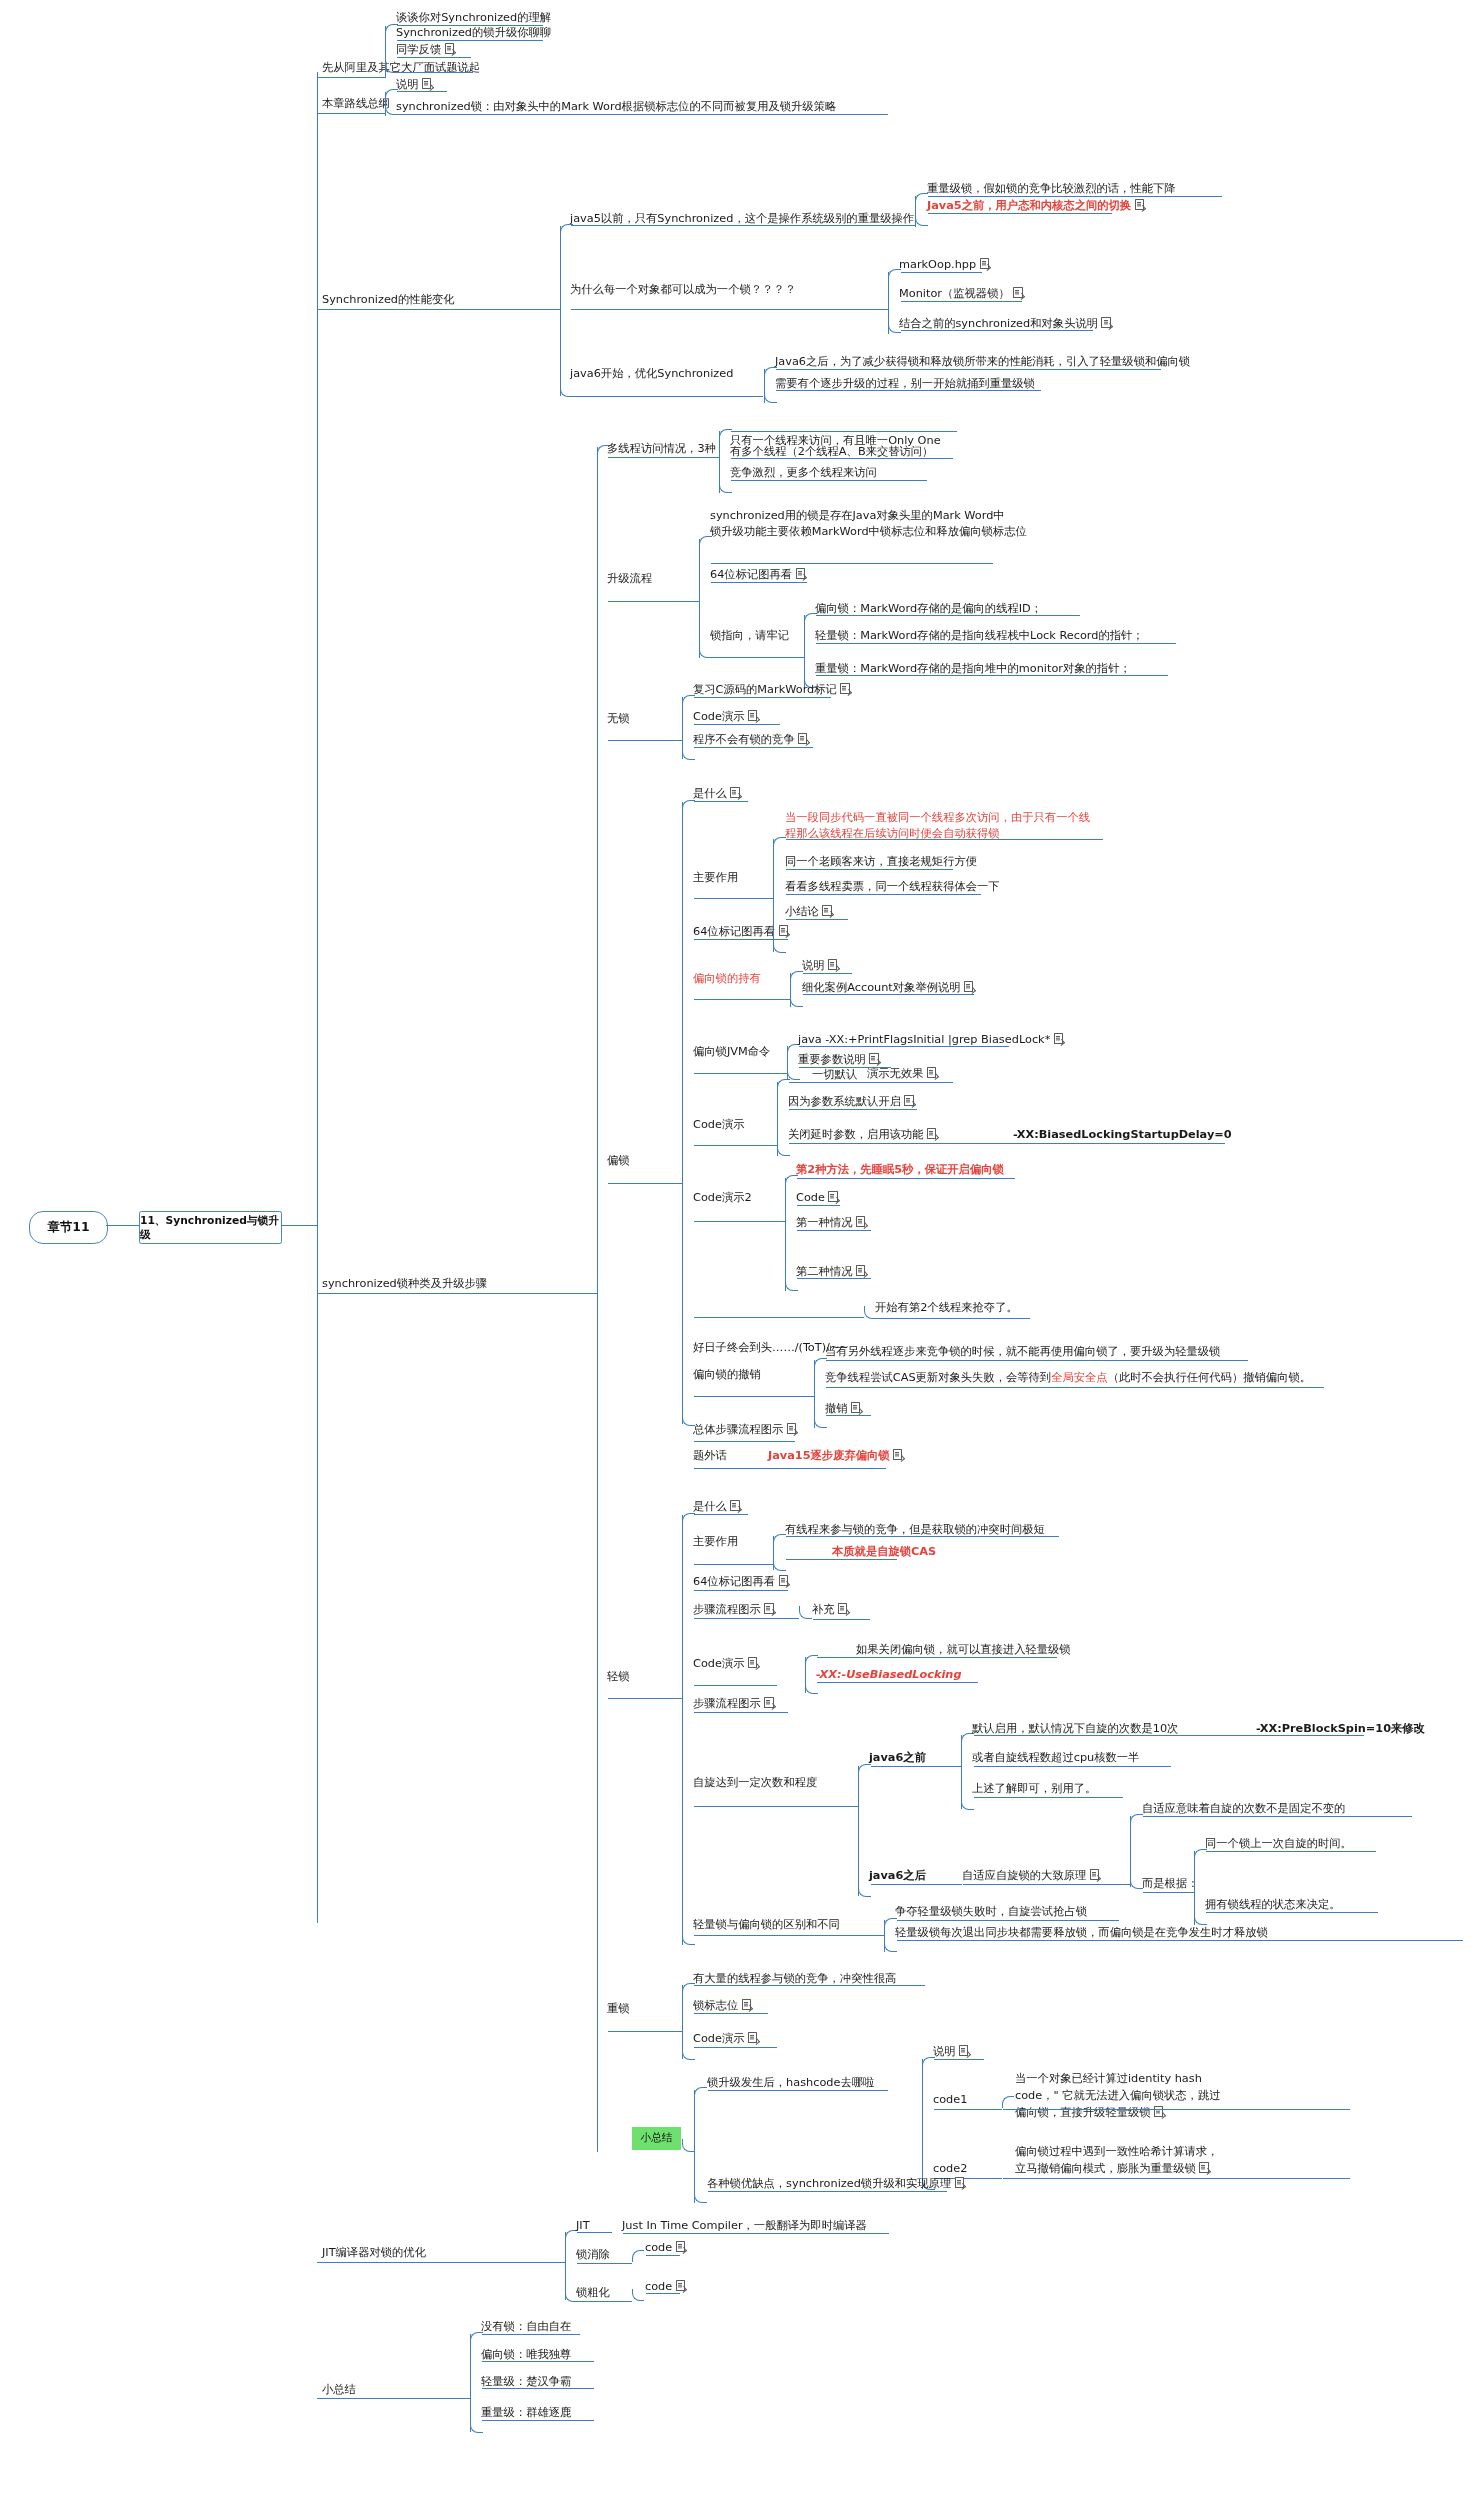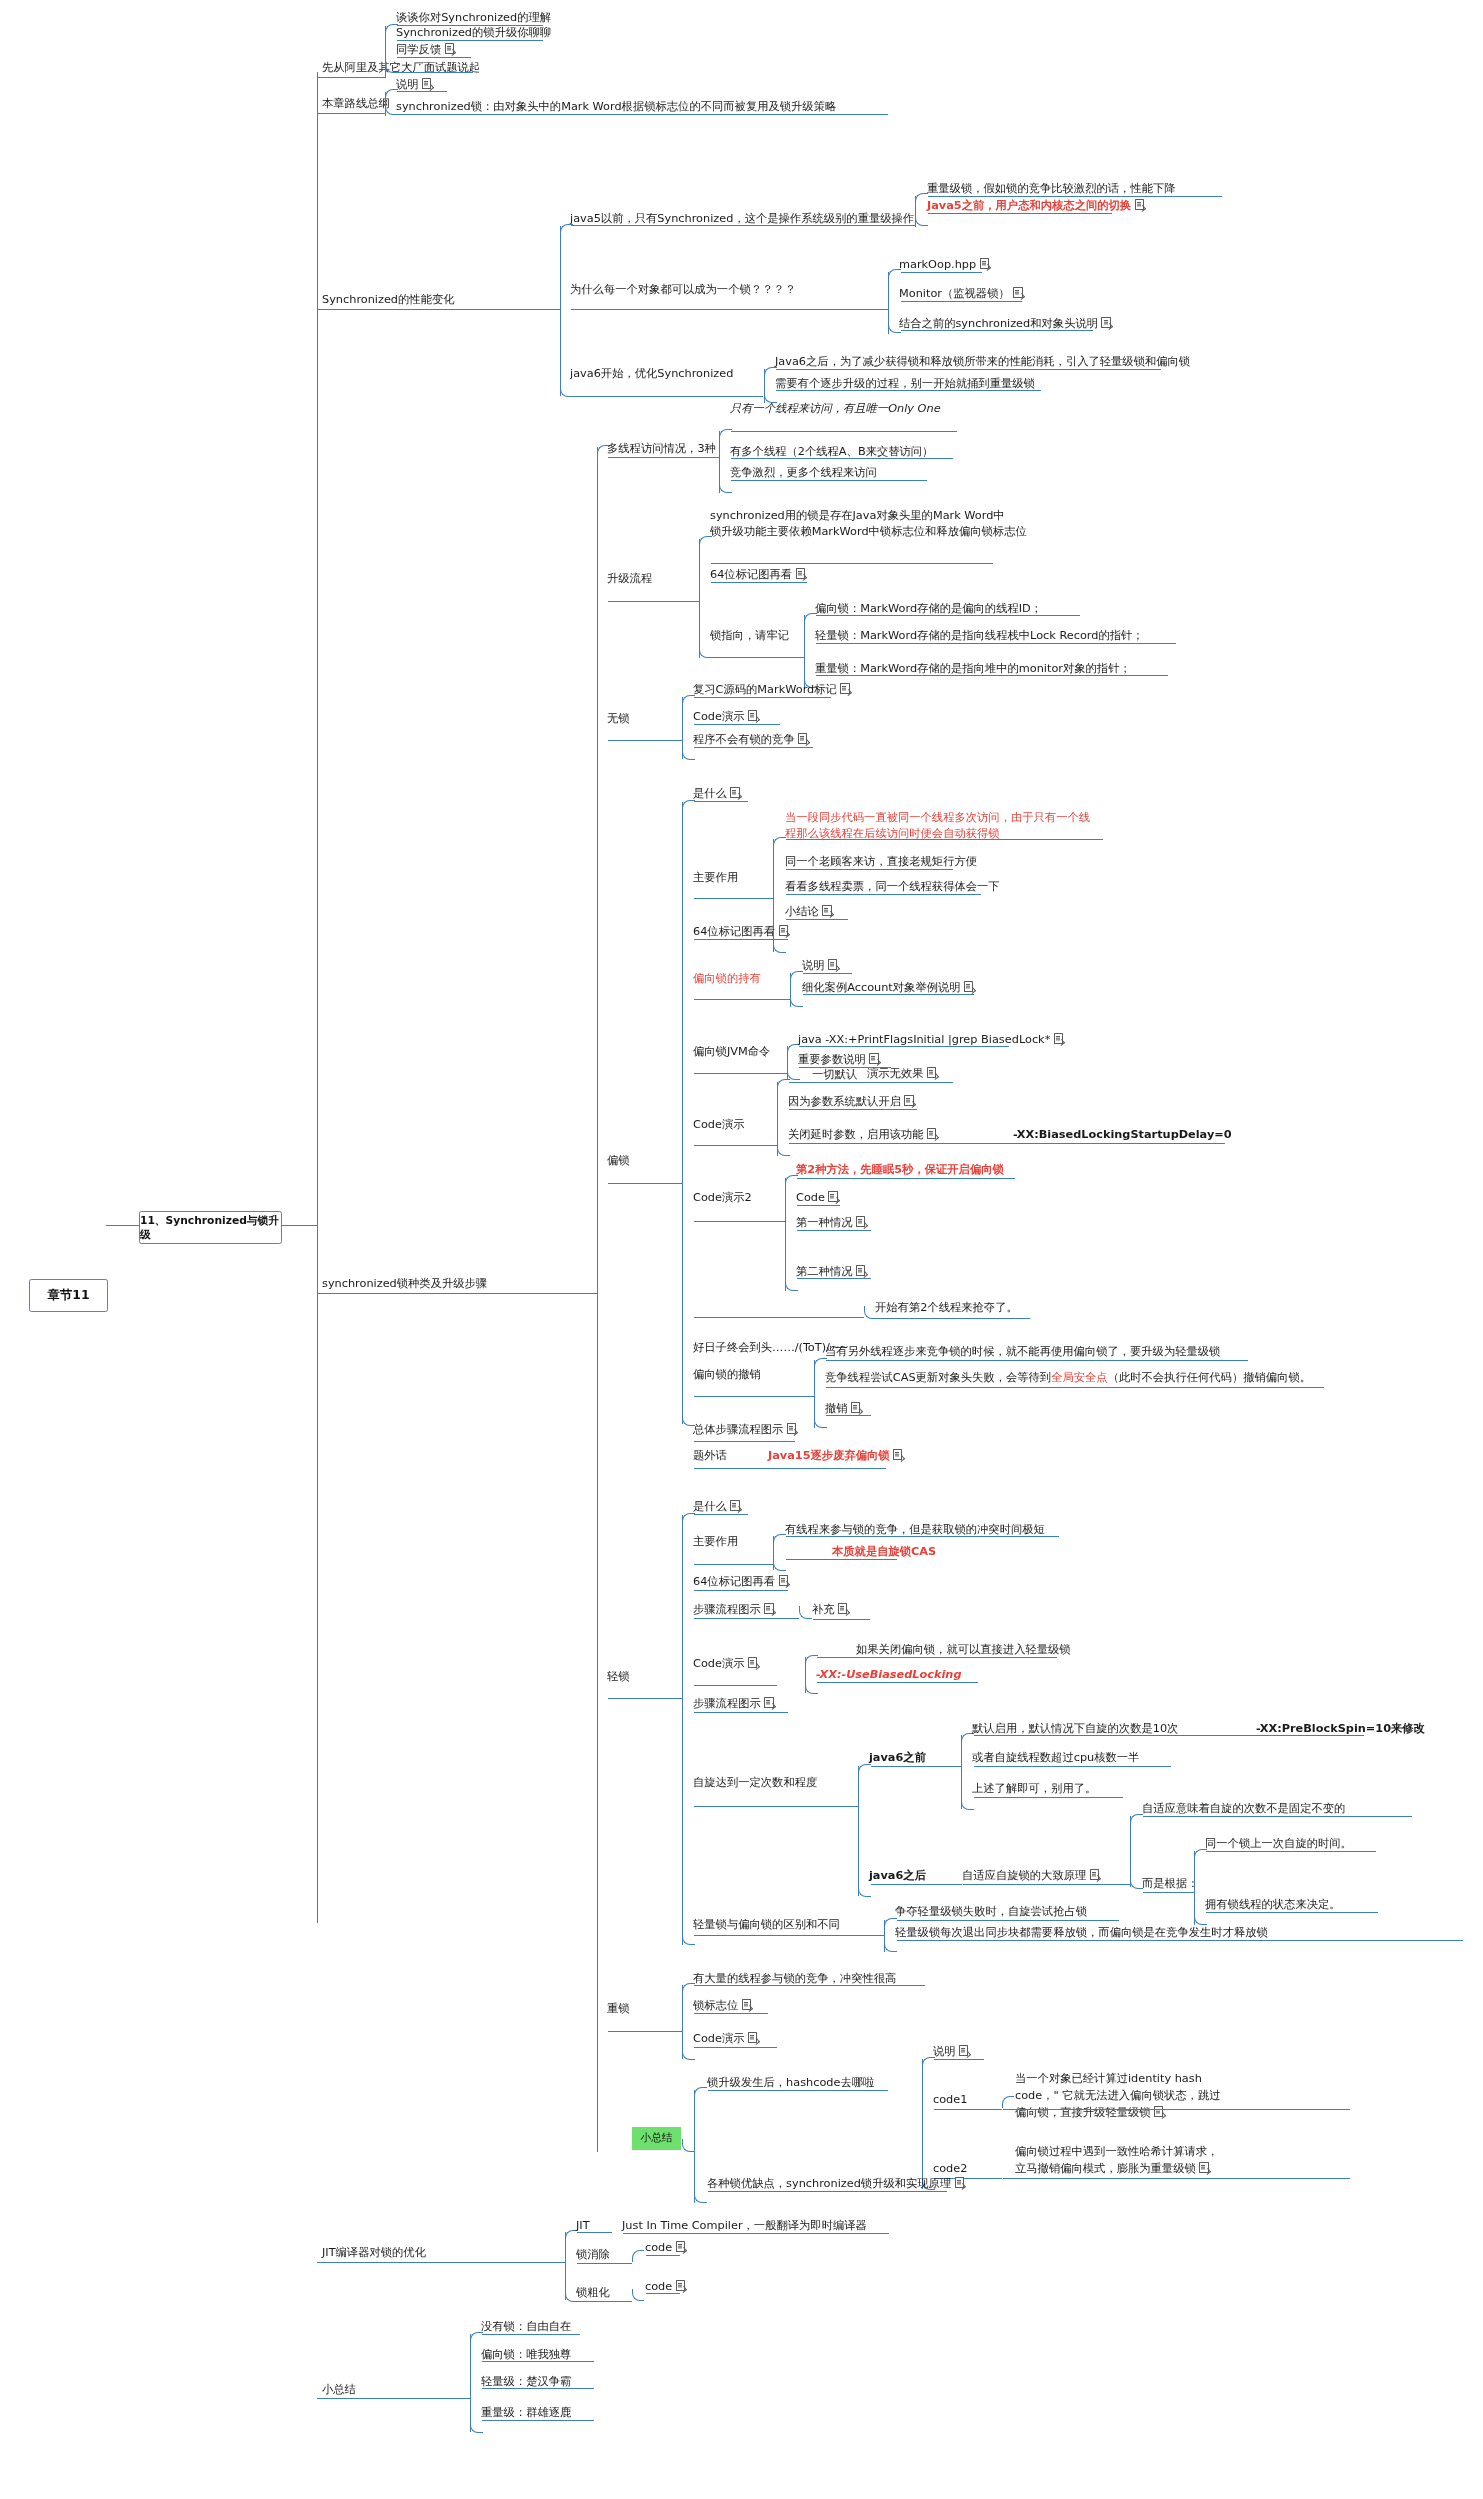--- a/index.html
+++ b/index.html
@@ -37,21 +37,21 @@
         background:#5b5b5b;box-shadow:0 1.7px 0 #5b5b5b,0 3.4px 0 #5b5b5b;}
   .note:after{content:"";position:absolute;right:-2.3px;bottom:-1.7px;width:4px;height:4px;
         border-bottom:0.7px solid #5b5b5b;border-right:0.7px solid #5b5b5b;
         transform:rotate(-40deg);}
 </style>
 </head>
 <body>
 
 <div id="canvas">
 
-  <div class="rootbox" style="left:29px;top:1279px;width:77px;height:31px;">章节11</div>
+  <div class="rootbox" style="left:29px;top:1211px;width:77px;height:31px;border-radius:14px;">章节11</div>
   <div class="h" style="left:106px;top:1225px;width:33px;"></div>
   <div class="rootbox" style="left:139px;top:1211px;width:141px;height:31px;font-size:10.7px;">11、Synchronized与锁升级</div>
 
   <div class="h" style="left:281px;top:1225px;width:36px;"></div>
   <div class="v" style="left:317px;top:72px;height:1851px;"></div>
 
   <div class="nd" style="left:322px;top:61px;">先从阿里及其它大厂面试题说起</div>
   <div class="ul" style="left:317px;top:76px;width:0px;"></div>
   <div class="h" style="left:317px;top:77px;width:68px;"></div>
   <div class="v" style="left:385px;top:26px;height:52px;"></div>
@@ -123,21 +123,21 @@
 
   <div class="nd" style="left:322px;top:1277px;">synchronized锁种类及升级步骤</div>
   <div class="h" style="left:317px;top:1293px;width:280px;"></div>
   <div class="v" style="left:597px;top:447px;height:1705px;"></div>
 
   <div class="elbt" style="left:597px;top:445px;width:12.4px;height:12.4px;"></div>
   <div class="nd" style="left:607px;top:442px;">多线程访问情况，3种</div>
   <div class="ul" style="left:608px;top:457px;width:111px;"></div>
   <div class="v" style="left:719px;top:431px;height:62px;"></div>
   <div class="elbt" style="left:719px;top:429px;width:12.4px;height:11.3px;"></div>
-  <div class="nd" style="left:730px;top:402px;font-style:italic;">只有一个线程来访问，有且唯一Only One</div>
+  <div class="nd" style="left:730px;top:434px;">只有一个线程来访问，有且唯一Only One</div>
   <div class="ul" style="left:731px;top:431px;width:226px;"></div>
   <div class="nd" style="left:730px;top:445px;">有多个线程（2个线程A、B来交替访问）</div>
   <div class="ul" style="left:731px;top:458px;width:222px;"></div>
   <div class="elb" style="left:719px;top:480px;width:12.4px;height:12.4px;"></div>
   <div class="nd" style="left:730px;top:466px;">竞争激烈，更多个线程来访问</div>
   <div class="ul" style="left:731px;top:480px;width:196px;"></div>
 
   <div class="nd" style="left:607px;top:572px;">升级流程</div>
   <div class="ul" style="left:608px;top:601px;width:91px;"></div>
   <div class="v" style="left:699px;top:539px;height:119px;"></div>

